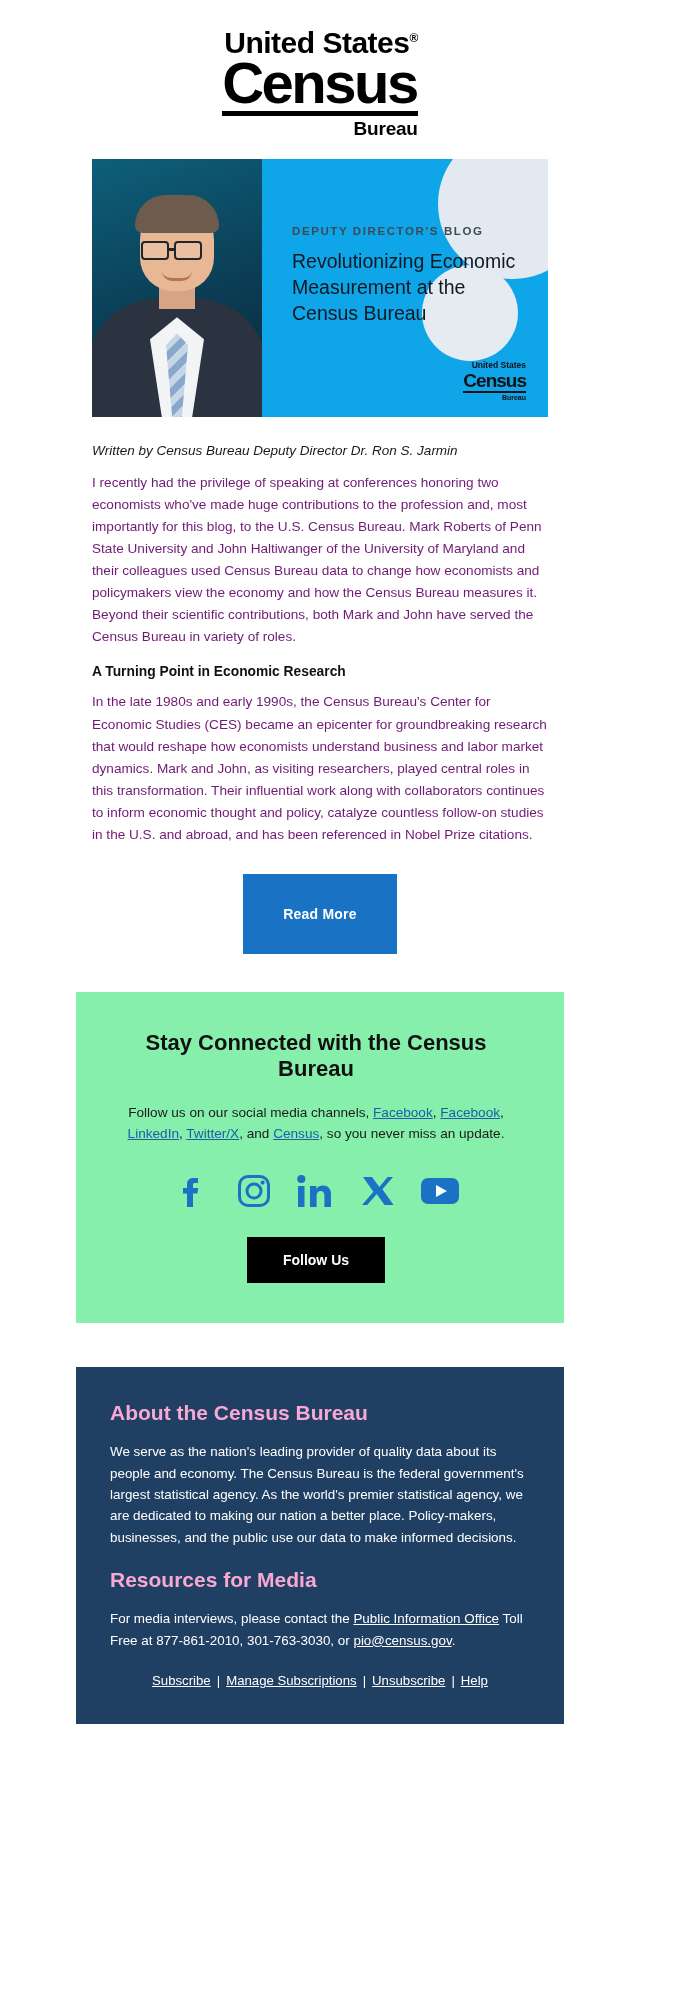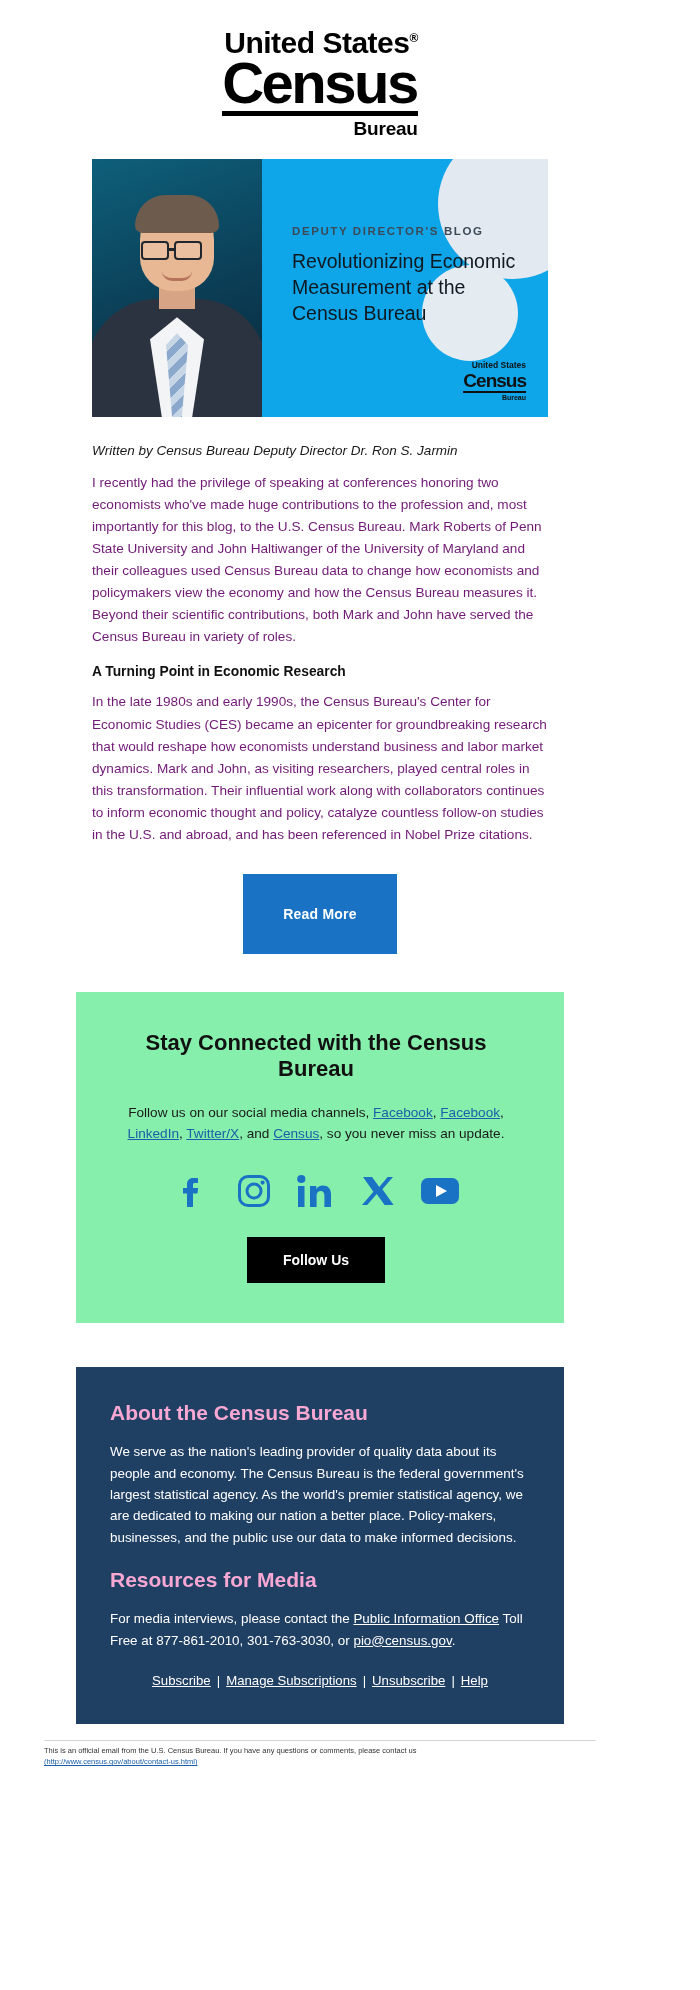--- a/index.html
+++ b/index.html
@@ -485,18 +485,14 @@
   <div class="about">
     <h2>About the Census Bureau</h2>
     <p>We serve as the nation's leading provider of quality data about its people and economy. The Census Bureau is the federal government's largest statistical agency. As the world's premier statistical agency, we are dedicated to making our nation a better place. Policy-makers, businesses, and the public use our data to make informed decisions.</p>
     <h2>Resources for Media</h2>
     <p><span>For media interviews, please contact the </span><a href="#">Public Information Office</a><span> Toll Free at 877-861-2010, 301-763-3030, or </span><a href="#">pio@census.gov</a><span>.</span></p>
     <div class="about-links">
       <a href="#">Subscribe</a><span class="sep">|</span><a href="#">Manage Subscriptions</a><span class="sep">|</span><a href="#">Unsubscribe</a><span class="sep">|</span><a href="#">Help</a>
     </div>
   </div>
 
-  <div class="fineprint">
-    <div>This is an official email from the U.S. Census Bureau. If you have any questions or comments, please contact us</div>
-    <a href="#">(http://www.census.gov/about/contact-us.html)</a>
-  </div>
 
 </div>
 
 </body></html>

